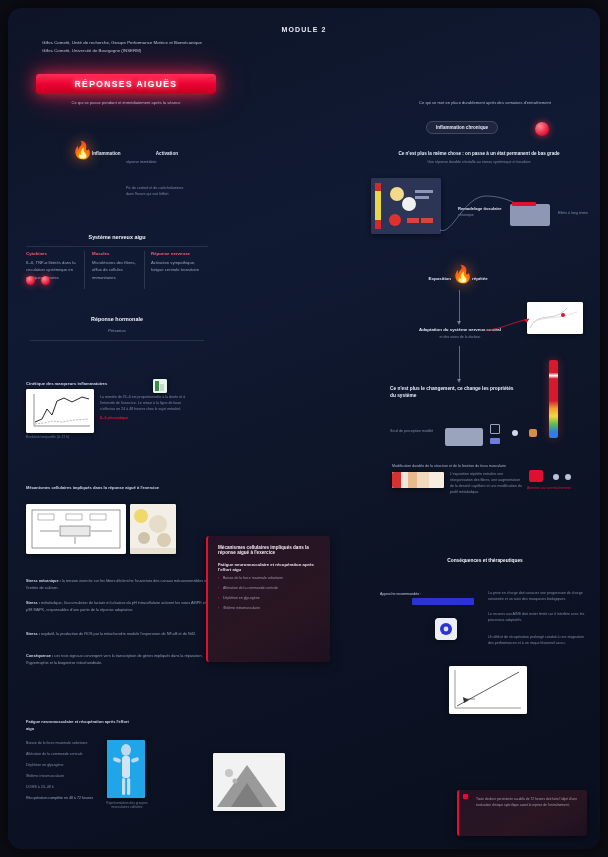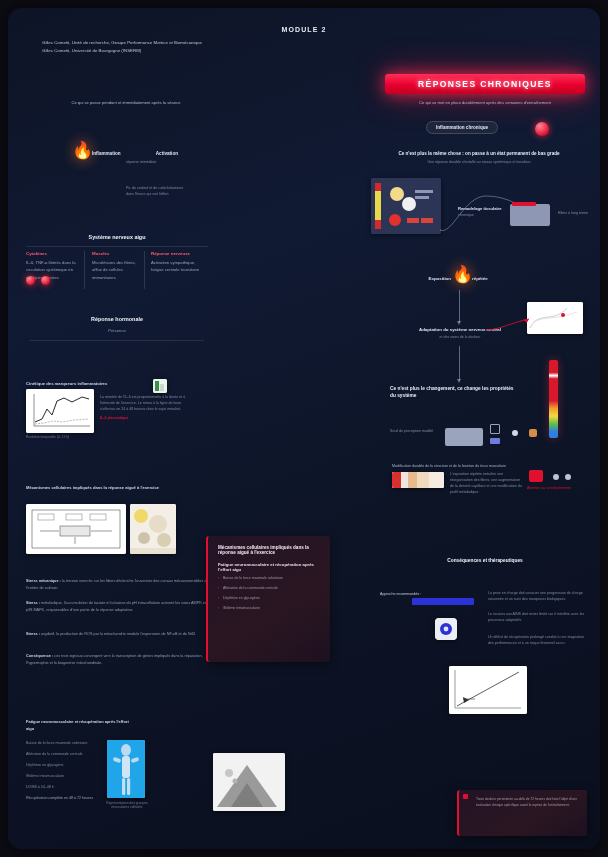--- a/index.html
+++ b/index.html
@@ -122,20 +122,21 @@
 <body>
 
 <div class="poster">
 
   <div class="hdr-title">MODULE 2</div>
   <div class="intro">
     <div>Gilles Cometti, Unité de recherche, Groupe Performance Motrice et Biomécanique</div>
     <div>Gilles Cometti, Université de Bourgogne (INSERM)</div>
   </div>
 
+  <div class="neon neon-l">RÉPONSES AIGUËS</div>
   <div class="neon-sub sub-l">Ce qui se passe pendant et immédiatement après la séance</div>
 
   <div style="position:absolute;left:30px;top:143px;width:140px;text-align:right;font-size:4.6px;font-weight:bold;color:#dde3f1;">Activation</div>
   <div class="flame" style="left:64px;top:134px;">🔥</div>
   <div style="position:absolute;left:84px;top:143px;font-size:4.6px;font-weight:bold;color:#dde3f1;">Inflammation</div>
   <div class="tiny" style="position:absolute;left:118px;top:152px;">réponse immédiate</div>
   <div class="tiny" style="position:absolute;left:118px;top:178px;width:62px;">Pic de cortisol et de catécholamines dans l'heure qui suit l'effort</div>
 
   <div class="sec-title" style="left:18px;top:226px;width:182px;">Système nerveux aigu</div>
   <div class="divider" style="left:18px;top:238px;width:182px;"></div>
@@ -262,21 +263,20 @@
     <div class="t">Mécanismes cellulaires impliqués dans la réponse aiguë à l'exercice</div>
     <div class="st">Fatigue neuromusculaire et récupération après l'effort aigu</div>
     <ul>
       <li>Baisse de la force maximale volontaire</li>
       <li>Altération de la commande centrale</li>
       <li>Déplétion en glycogène</li>
       <li>Œdème intramusculaire</li>
     </ul>
   </div>
 
-  <div class="neon neon-r">RÉPONSES CHRONIQUES</div>
   <div class="neon-sub sub-r">Ce qui se met en place durablement après des semaines d'entraînement</div>
 
   <div class="pill" style="left:418px;top:113px;">Inflammation chronique</div>
   <div class="dot" style="left:527px;top:114px;width:14px;height:14px;"></div>
 
   <div style="position:absolute;left:362px;top:143px;width:218px;text-align:center;font-size:4.6px;font-weight:bold;color:#e4eaf7;">Ce n'est plus la même chose : on passe à un état permanent de bas grade</div>
   <div class="tiny" style="position:absolute;left:362px;top:152px;width:218px;text-align:center;">Une réponse durable s'installe au niveau systémique et tissulaire</div>
 
   <div class="panel" style="left:363px;top:170px;width:70px;height:56px;background:#2a3350;">
     <svg width="70" height="56" viewBox="0 0 70 56">

